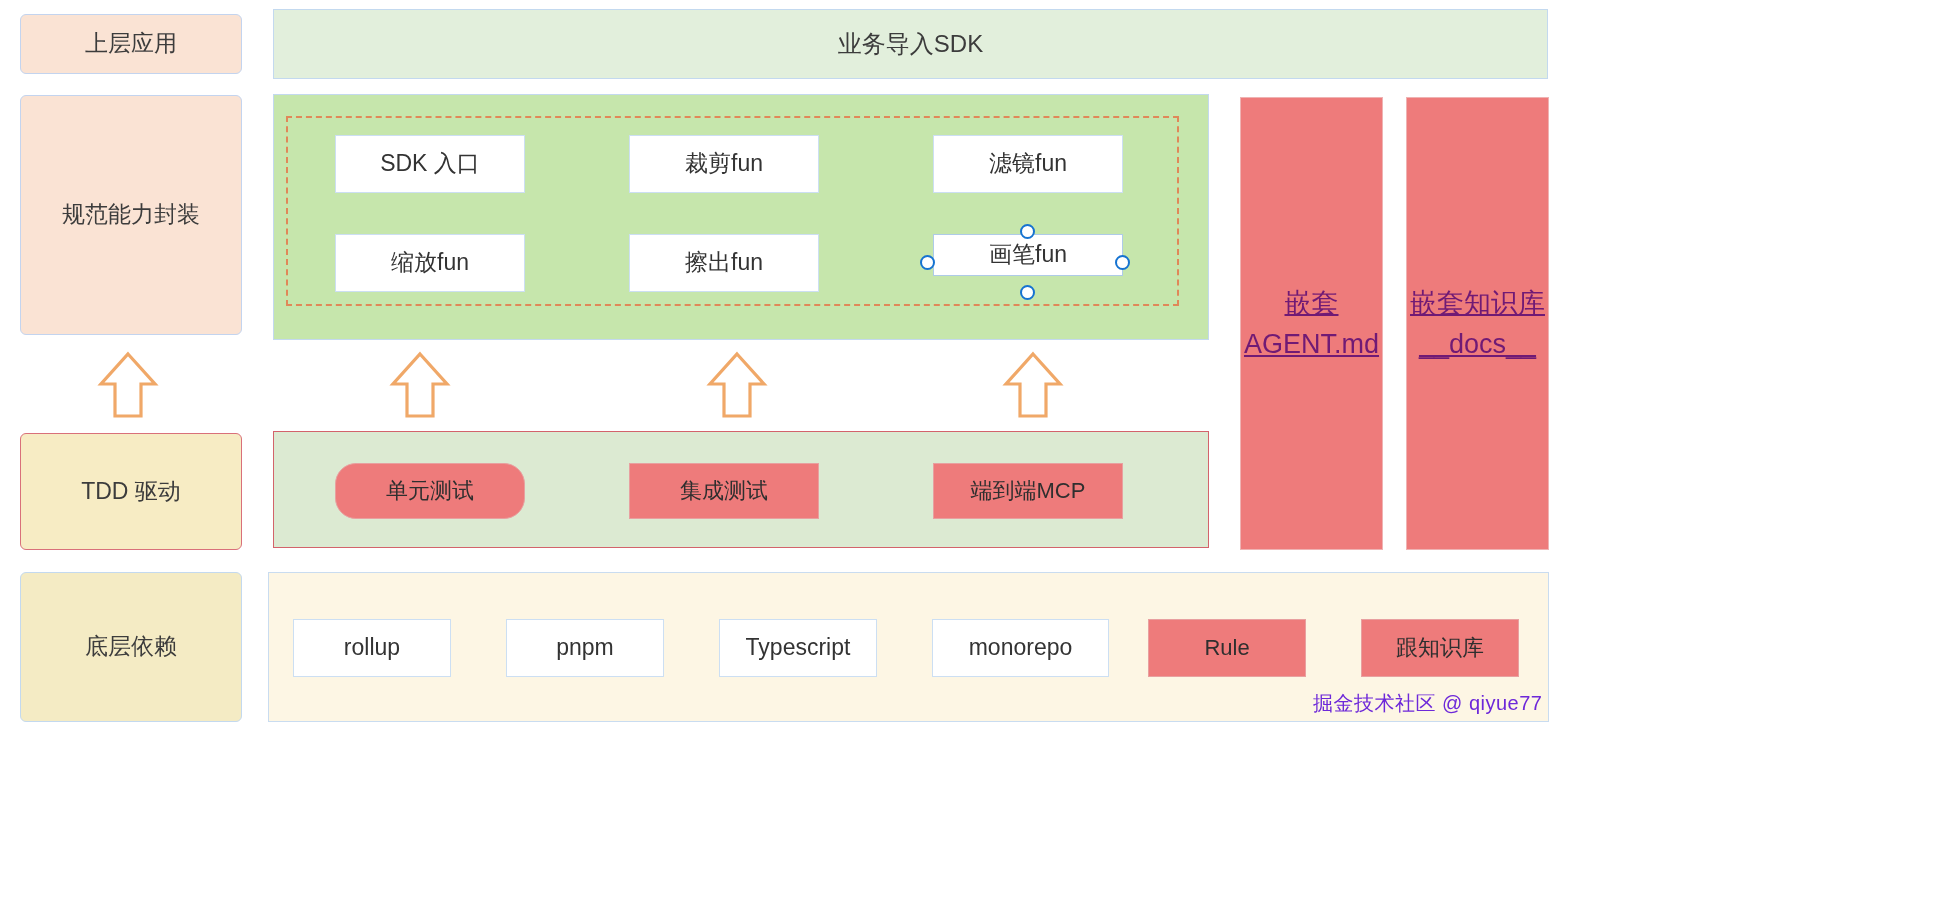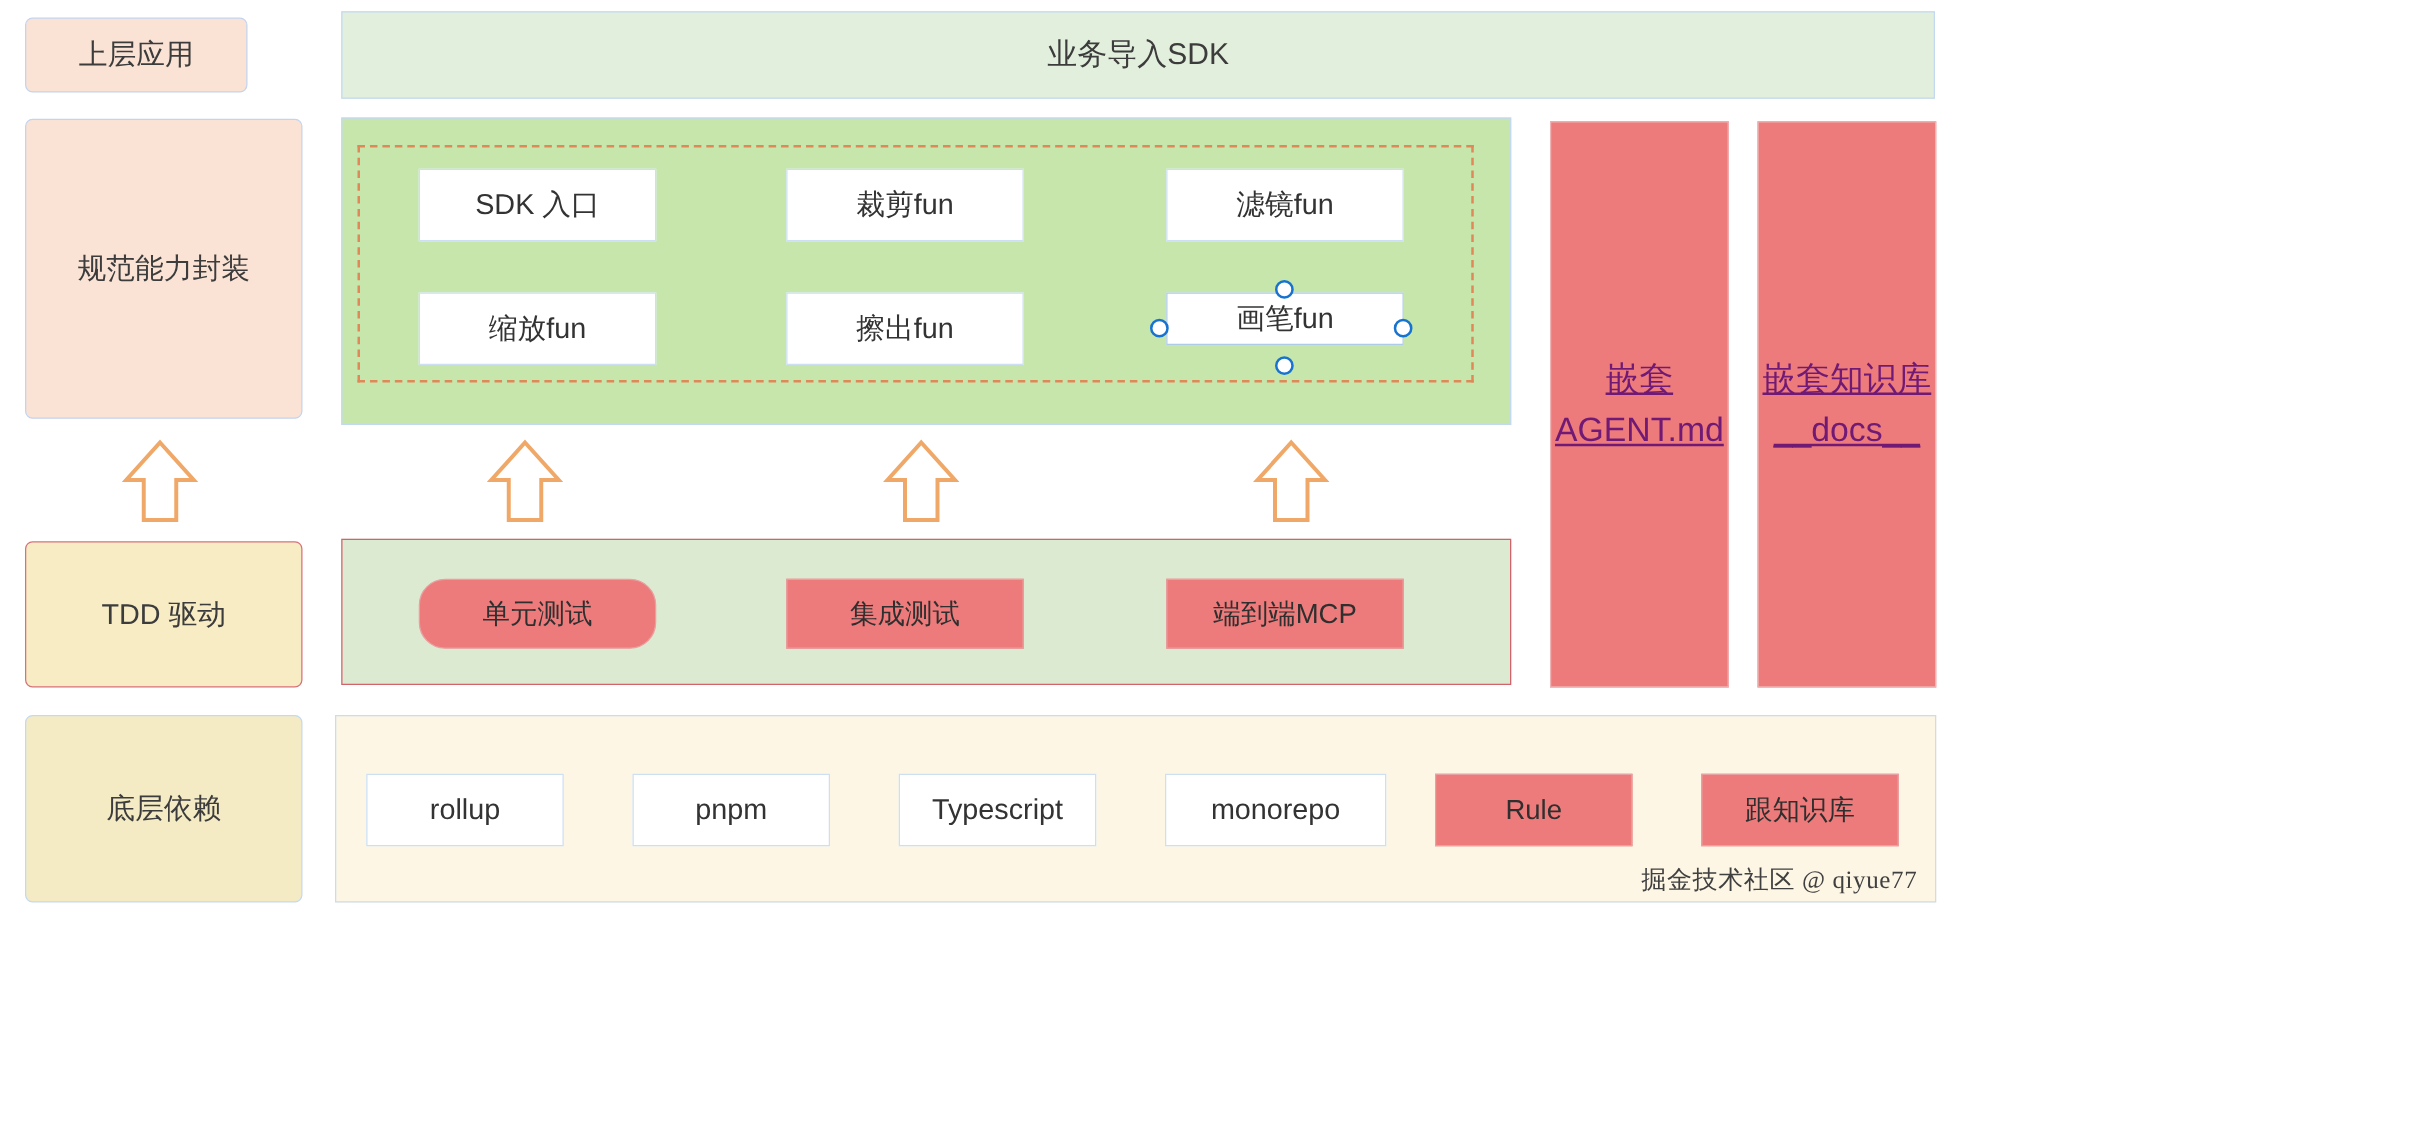--- a/index.html
+++ b/index.html
@@ -122,32 +122,31 @@
     font-size: 23px;
     color: #333333;
   }
 
   
   .arrow-up { display: block; }
 
   
   .watermark {
     font-size: 20px;
-    color: #404040;
+    color: #6d28d9;
     white-space: nowrap;
     letter-spacing: 0.5px;
-    font-family: Liberation Serif, serif;
   }
 </style>
 </head>
 <body>
 
 <div id="canvas">
 
-  <div class="abs stage-label stage-peach ctr" style="left:20px; top:14px; width:178px; height:60px;">
+  <div class="abs stage-label stage-peach ctr" style="left:20px; top:14px; width:222px; height:60px;">
     <span>上层应用</span>
   </div>
 
   <div class="abs panel-topgreen ctr" style="left:273px; top:9px; width:1275px; height:70px;">
     <span>业务导入SDK</span>
   </div>
 
   <div class="abs stage-label stage-peach ctr" style="left:20px; top:95px; width:222px; height:240px;">
     <span>规范能力封装</span>
   </div>

